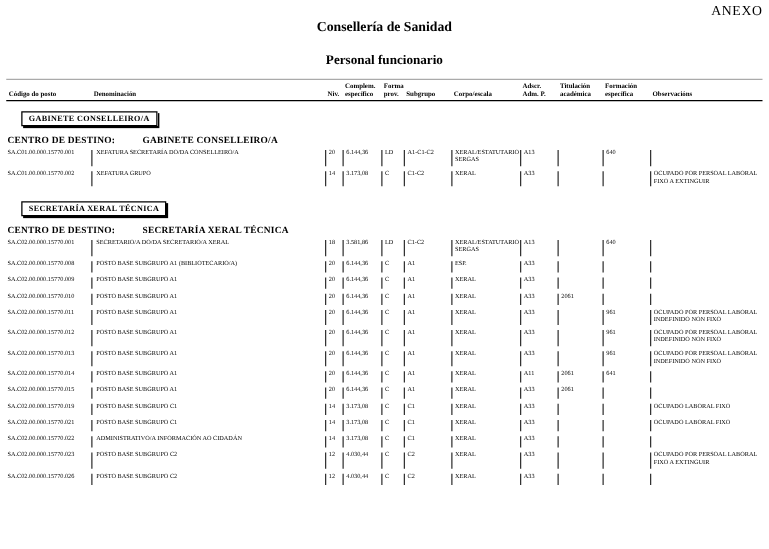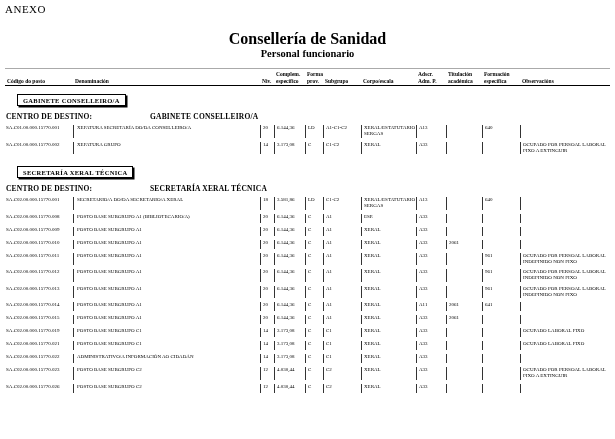--- a/index.html
+++ b/index.html
@@ -1,40 +1,40 @@
 <!DOCTYPE html>
 <html><head>
 <meta charset="utf-8">
 <style>
   html,body{margin:0;padding:0;background:#fff;}
   body{width:615px;height:439px;overflow:hidden;font-family:"Liberation Serif",serif;color:#000;}
   .page{position:relative;width:615px;height:439px;box-sizing:border-box;padding:3px 5px;}
-  .annex{text-align:left;font-size:11px;letter-spacing:.5px;}
-  .doc-title{text-align:center;font-size:16px;font-weight:bold;margin-top:15px;}
+  .annex{text-align:right;font-size:11px;letter-spacing:.5px;}
+  .doc-title{text-align:center;font-size:11px;font-weight:bold;margin-top:1px;}
   .intro{font-size:9.5px;line-height:1.32;text-align:justify;margin:24px 1px 0 1px;text-indent:26px;}
-  .table-title{text-align:center;font-size:10.5px;font-weight:bold;}
+  .table-title{text-align:center;font-size:10.5px;font-weight:bold;margin-top:15px;}
   
   .thead{display:flex;align-items:flex-end;margin-top:9px;border-top:1px solid #aaa;border-bottom:1px solid #000;padding:2px 0 1px 0;font-size:5.5px;font-weight:bold;line-height:1.2;}
   .hcell span{display:block;min-height:1px;}
   
   .c-code{width:68px;}
   .c-denom{width:187px;}
   .c-niv{width:14px;}
   .c-comp{width:31px;}
   .c-prov{width:18px;}
   .c-sub{width:38px;}
   .c-corpo{width:55px;}
   .c-adscr{width:30px;}
   .c-tit{width:36px;}
   .c-form{width:38px;}
   .c-obs{flex:1;}
   .hcell,.cell{box-sizing:border-box;padding-left:2px;padding-right:1px;}
   
   .section-box{display:inline-block;border:1px solid #000;box-shadow:1.5px 1.5px 0 #000;font-size:6.5px;font-weight:bold;padding:2px 5px 1px 5px;margin:8px 0 5px 12px;letter-spacing:.3px;}
-  .centro{display:flex;font-size:7.5px;font-weight:bold;margin:1px 0 4px 0;letter-spacing:.2px;gap:36px;}
+  .centro{display:flex;font-size:7.5px;font-weight:bold;margin:1px 0 4px 0;letter-spacing:.2px;}
   .centro .lbl{width:108px;padding-left:1px;}
   
   .row{display:flex;align-items:stretch;font-size:5px;line-height:1.25;margin-bottom:4px;min-height:9px;}
   .cell{border-left:1px solid #333;}
   .cell.c-code{border-left:none;padding-left:1px;}
   .cell.c-denom{padding-left:3px;}
 </style>
 </head>
 <body>
 

